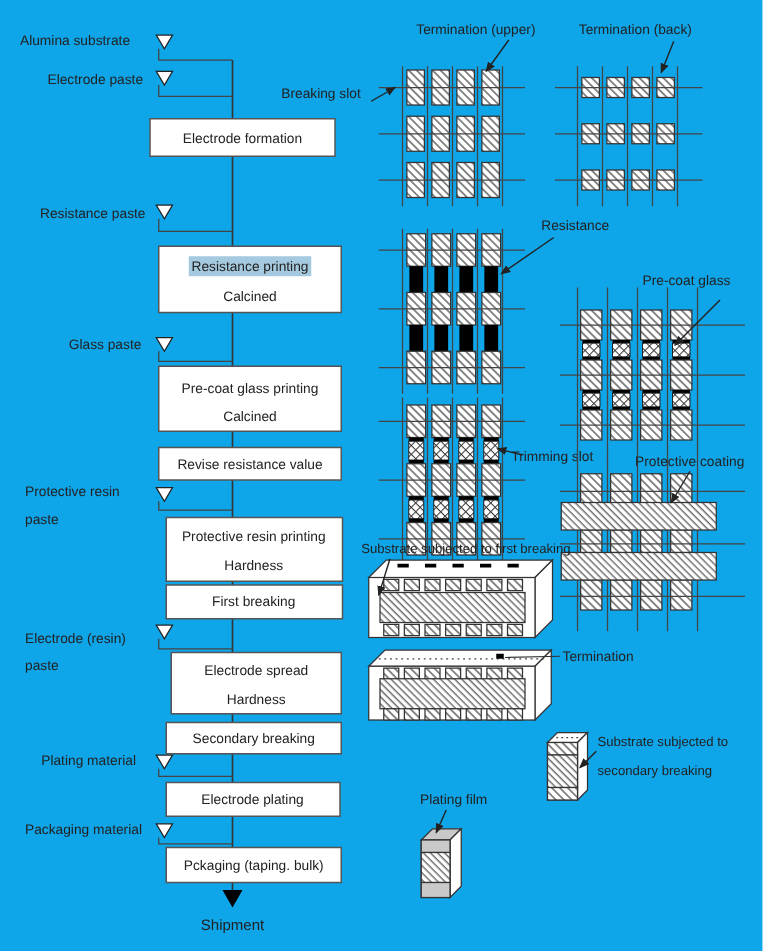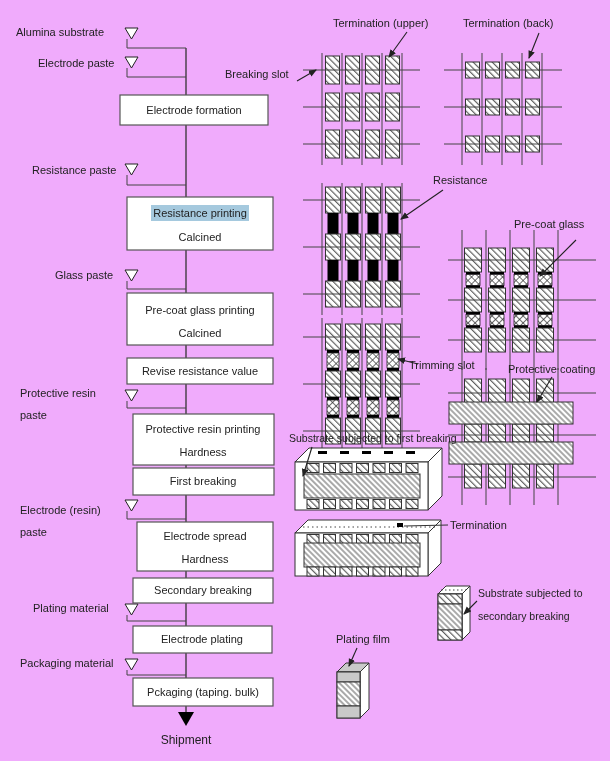--- a/index.html
+++ b/index.html
@@ -1,16 +1,16 @@
 <!DOCTYPE html>
 <html><head>
 <meta charset="utf-8">
 <style>
   html,body{margin:0;padding:0;background:#fff;}
-  .canvas{position:relative;width:610px;height:761px;background:#f0abfc;overflow:hidden;
+  .canvas{position:relative;width:610px;height:761px;background:#0ea5e9;overflow:hidden;
           font-family:"Liberation Sans",sans-serif;}
   svg{display:block;}
   .t   {font-size:11px;fill:#222;}
   .ts  {font-size:10.5px;fill:#222;}
   .tc  {font-size:11px;fill:#222;text-anchor:middle;}
   .tb  {font-size:12px;fill:#222;text-anchor:middle;}
   .box {fill:#ffffff;stroke:#555;stroke-width:1.2;}
   .ln  {stroke:#444;stroke-width:1;fill:none;}
   .lnf {stroke:#333;stroke-width:1.3;fill:none;}
   .tri {fill:#ffffff;stroke:#222;stroke-width:1;}

